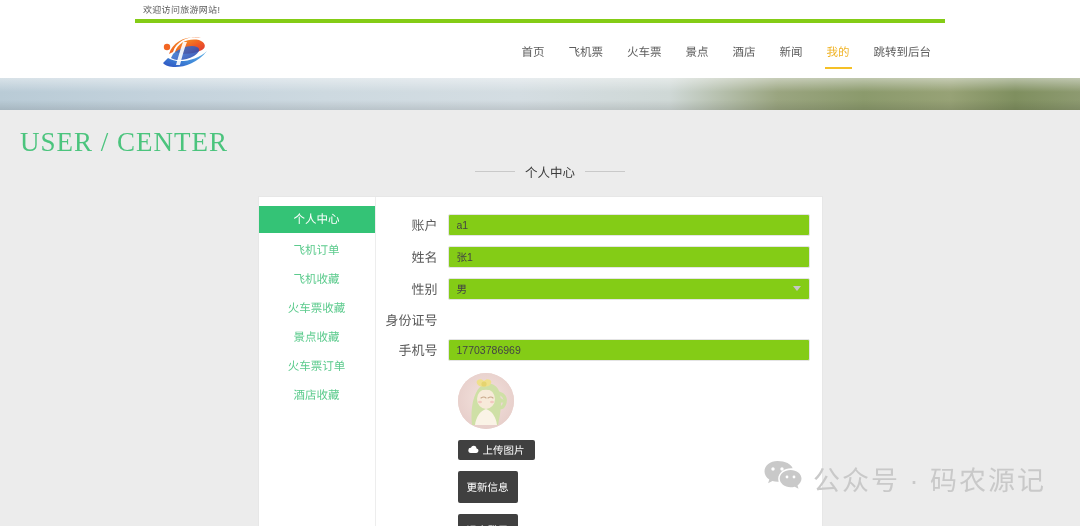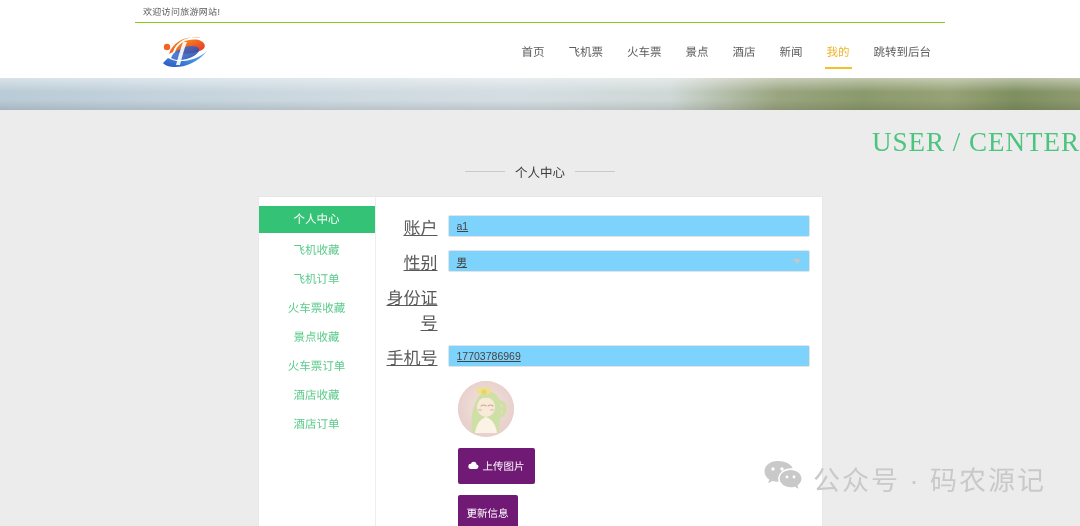--- a/index.html
+++ b/index.html
@@ -17,21 +17,21 @@
     height: 23px;
     background: #ffffff;
     position: relative;
   }
   .topbar-inner {
     width: 810px;
     margin: 0 auto;
     height: 23px;
     display: flex;
     align-items: center;
-    border-bottom: 1px solid #84cc16;
+    border-bottom: 4px solid #84cc16;
     padding-left: 8px;
   }
   .topbar-text {
     font-size: 9px;
     color: #5b5b5b;
     letter-spacing: .3px;
   }
 
   
   .header {
@@ -107,21 +107,22 @@
   .banner::after {
     content: "";
     position: absolute;
     left: 0; right: 0; bottom: 0; height: 10px;
     background: linear-gradient(180deg, rgba(0,0,0,0), rgba(0,0,0,.10));
   }
 
   
   .page-title-wrap {
     margin-top: 18px;
-    text-align: right;
+    text-align: left;
+    padding-left: 20px;
   }
   .page-title-en {
     font-family: "Liberation Serif", "DejaVu Serif", serif;
     font-size: 27px;
     color: #4bc47d;
     letter-spacing: 1px;
     line-height: 1.1;
   }
   .page-title-cn-row {
     display: flex;
@@ -177,39 +178,37 @@
   }
   .form-row {
     display: flex;
     align-items: center;
     margin-bottom: 10px;
   }
   .form-label {
     width: 72px;
     flex: 0 0 72px;
     text-align: right;
-    font-size: 17px;
+    font-size: 13px;
     color: #5a5a5a;
     padding-right: 10px;
-    text-decoration: underline;
   }
   .form-control {
     flex: 1;
     height: 22px;
     border: 1px solid #e4e4e4;
     border-radius: 2px;
-    background: #7dd3fc;
+    background: #84cc16;
     font-size: 10.5px;
     color: #444;
     padding: 0 8px;
     display: flex;
     align-items: center;
     outline: none;
     font-family: "Liberation Sans", "DejaVu Sans", sans-serif;
-    text-decoration: underline;
   }
   .form-select {
     position: relative;
     justify-content: flex-start;
   }
   .caret {
     position: absolute;
     right: 8px;
     width: 0; height: 0;
     border-left: 4px solid transparent;
@@ -223,27 +222,27 @@
     width: 56px; height: 56px;
     border-radius: 50%;
     overflow: hidden;
     background: #ecd6d2;
     position: relative;
   }
   .btn {
     display: inline-flex;
     align-items: center;
     gap: 4px;
-    background: #701a75;
+    background: #404040;
     color: #fff;
     font-size: 10.5px;
     border: none;
     border-radius: 2px;
     padding: 0 10px;
-    height: 36px;
+    height: 20px;
     margin-top: 11px;
     cursor: pointer;
     font-family: "Liberation Sans", "DejaVu Sans", sans-serif;
   }
   .btn-sm { padding: 16px 9px; }
 
   
   .watermark {
     position: absolute;
     right: 34px;
@@ -319,36 +318,39 @@
     <span class="title-rule"></span>
     <span class="page-title-cn">个人中心</span>
     <span class="title-rule"></span>
   </div>
 </div>
 
 <div class="card">
 
   <div class="sidebar">
     <div class="side-item active">个人中心</div>
+    <div class="side-item">飞机订单</div>
     <div class="side-item">飞机收藏</div>
-    <div class="side-item">飞机订单</div>
     <div class="side-item">火车票收藏</div>
     <div class="side-item">景点收藏</div>
     <div class="side-item">火车票订单</div>
     <div class="side-item">酒店收藏</div>
-    <div class="side-item">酒店订单</div>
   </div>
 
   <div class="content">
 
     <div class="form-row">
       <div class="form-label">账户</div>
       <input class="form-control" type="text" value="a1" style="">
     </div>
 
+    <div class="form-row">
+      <div class="form-label">姓名</div>
+      <input class="form-control" type="text" value="张1" style="">
+    </div>
 
     <div class="form-row">
       <div class="form-label">性别</div>
       <div class="form-control form-select">
         <span>男</span>
         <span class="caret"></span>
       </div>
     </div>
 
     <div class="form-row">

